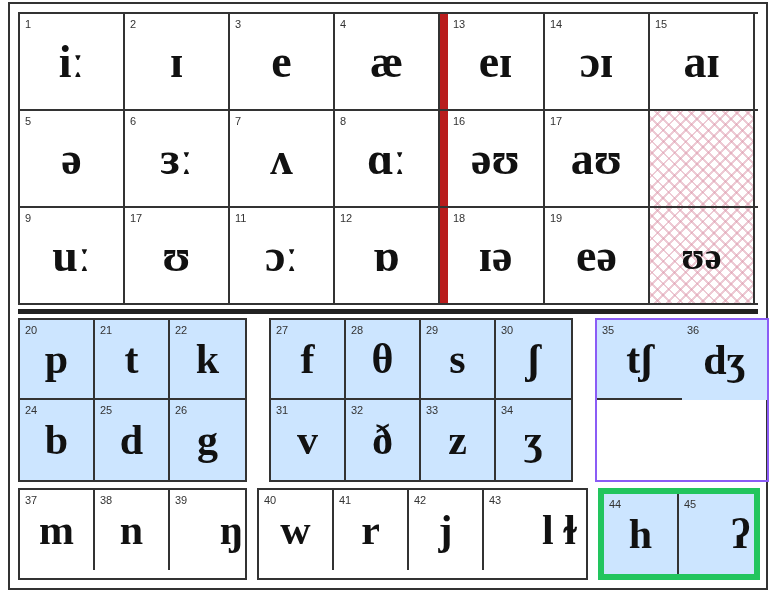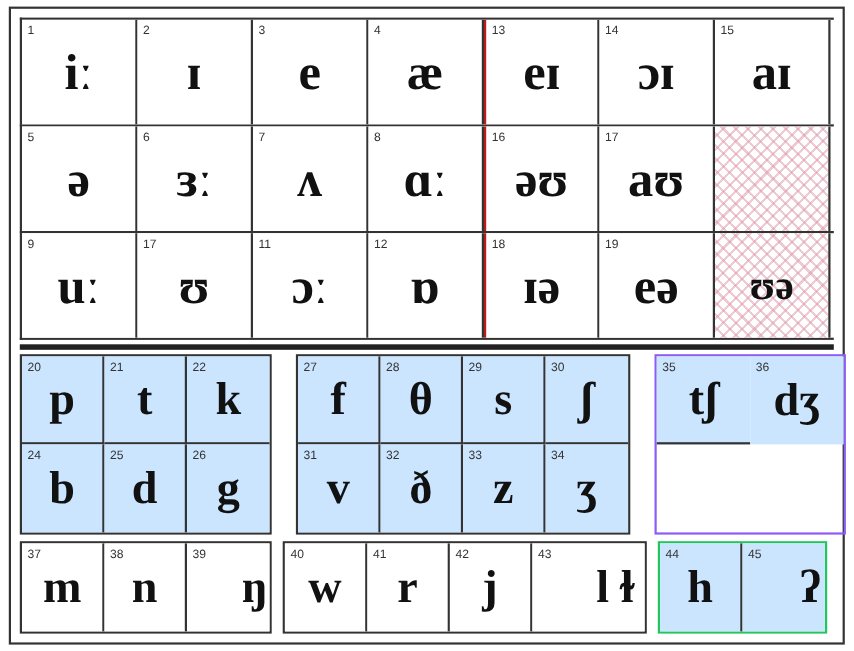--- a/index.html
+++ b/index.html
@@ -36,21 +36,21 @@
       border-right: 2px solid #333;
       width: 105px;
       height: 95px;
       position: relative;
       display: flex;
       align-items: center;
       justify-content: center;
       background: #fff;
     }
     .vowel-cell.thick-left {
-      border-left: 2px solid #b91c1c;
+      border-left: 8px solid #b91c1c;
     }
     .cell-num {
       position: absolute;
       top: 4px;
       left: 5px;
       font-size: 11px;
       font-weight: normal;
       color: #333;
       font-family: Arial, sans-serif;
     }
@@ -349,21 +349,21 @@
       <div class="nasal-cell">
         <span class="cell-num">42</span>
         <span class="cell-symbol">j</span>
       </div>
       <div class="nasal-cell" style="border-right:none; width:102px;">
         <span class="cell-num">43</span>
         <span class="cell-symbol">l ɫ</span>
       </div>
     </div>
 
-    <div style="border:2px solid #22c55e; display:flex;">
+    <div style="border:6px solid #22c55e; display:flex;">
       <div class="nasal-cell blue-bg">
         <span class="cell-num">44</span>
         <span class="cell-symbol">h</span>
       </div>
       <div class="nasal-cell blue-bg" style="border-right:none;">
         <span class="cell-num">45</span>
         <span class="cell-symbol">ʔ</span>
       </div>
     </div>
   </div>

